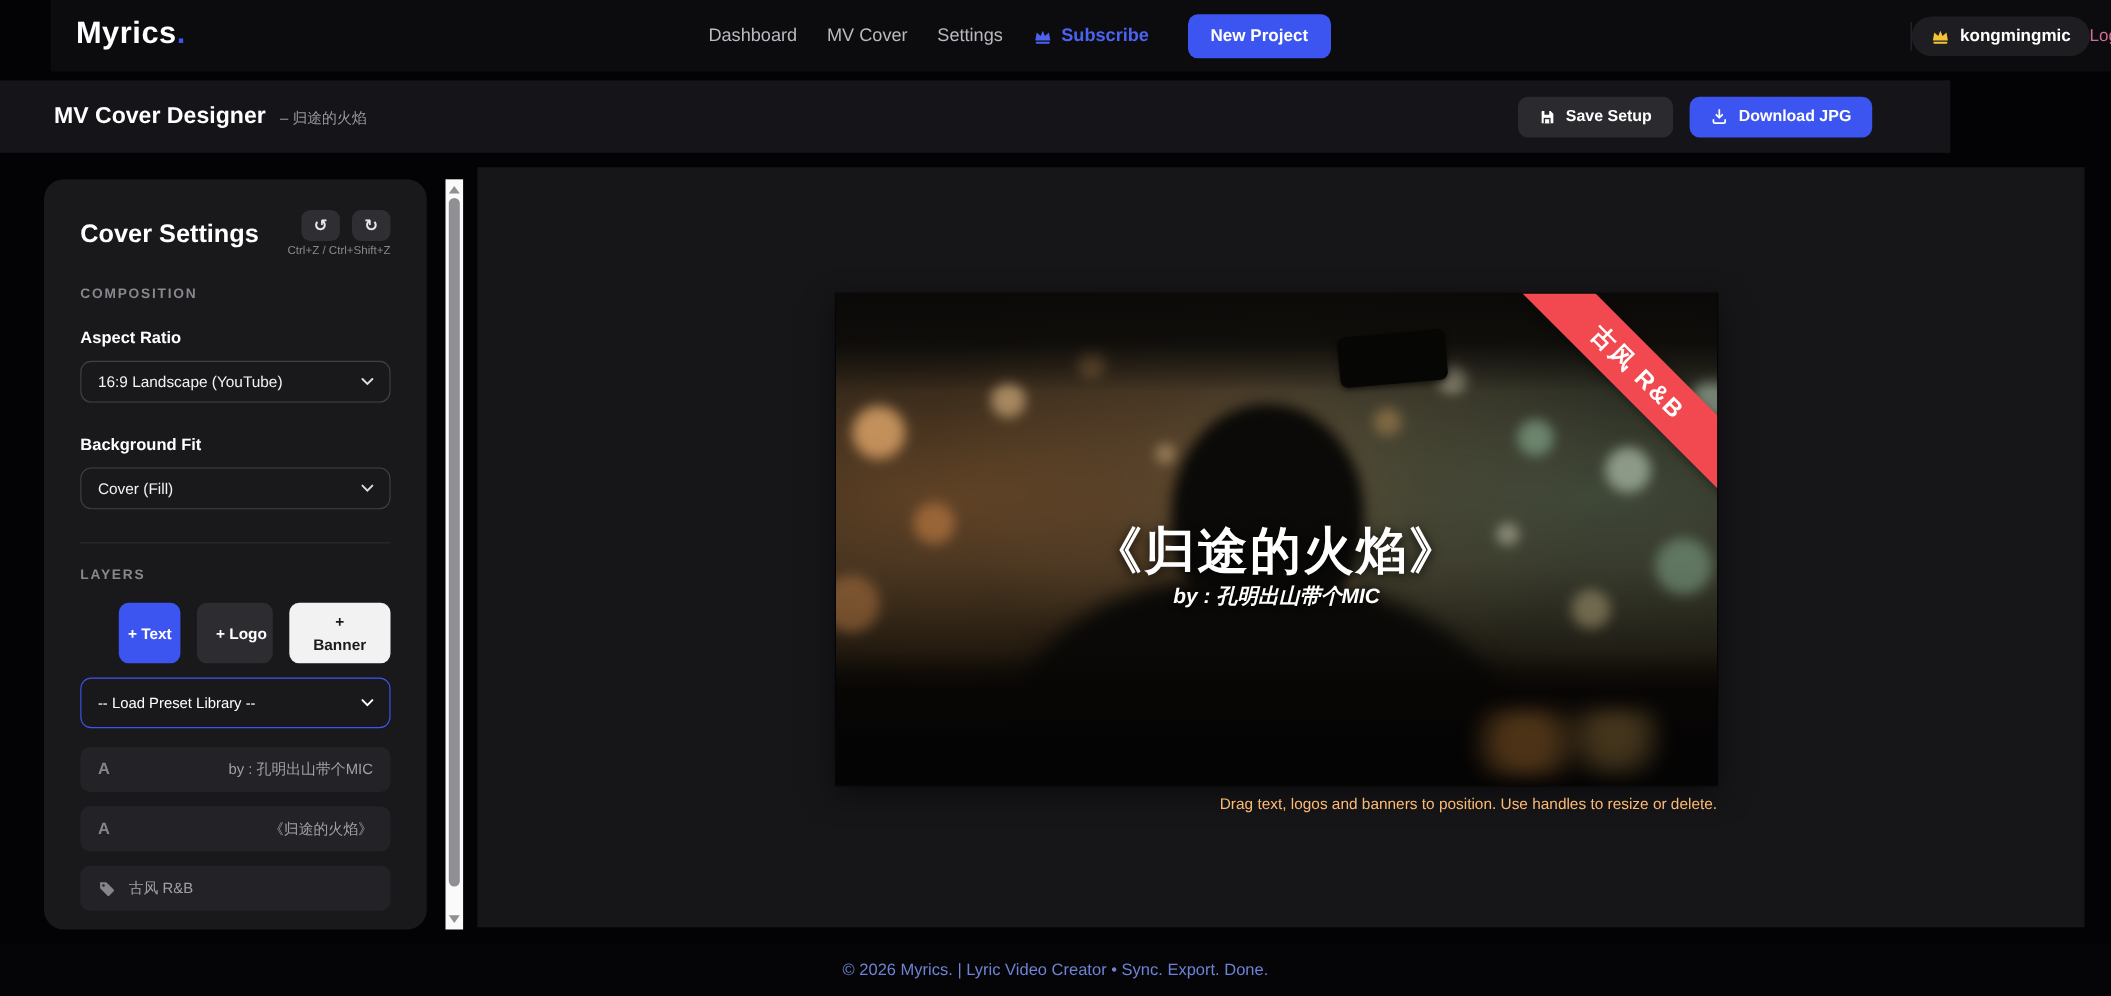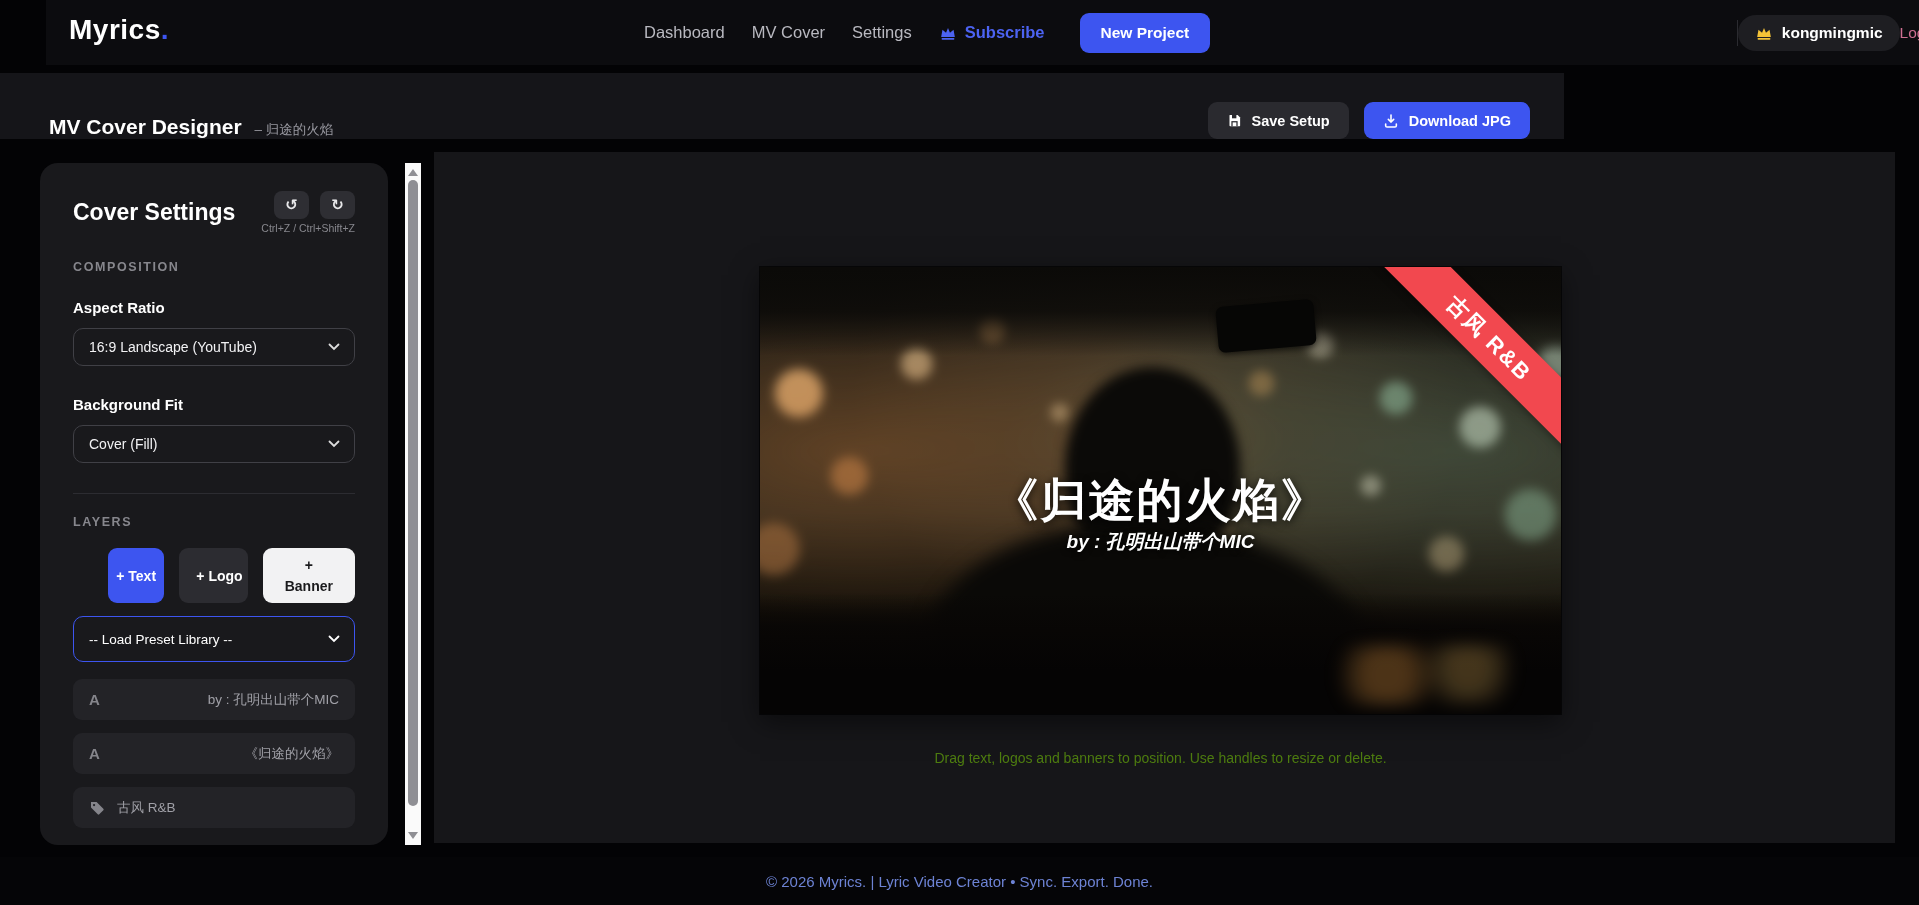--- a/index.html
+++ b/index.html
@@ -15,22 +15,22 @@
   .subscribe { display:flex; align-items:center; gap:8px; color:#4c63f2; font-weight:700; font-size:16.5px; cursor:pointer; }
   .btn-new { margin-left:8px; background:#3d55f0; color:#fff; border:none; border-radius:9px;
              font-family:inherit; font-size:15.5px; font-weight:700; padding:11px 21px; cursor:pointer;text-align:right; }
   .nav-right { position:absolute; right:18px; top:0; height:65px; display:flex; align-items:center; gap:0; }
   .vdivider { width:1px; height:26px; background:#2b2b30; }
   .userpill { display:flex; align-items:center; gap:9px; background:#1e1e22; border-radius:20px;
               padding:9px 17px; color:#fff; font-weight:700; font-size:15.5px; cursor:pointer; }
   .logout { color:#cf6f92; font-size:15.5px; cursor:pointer; text-decoration:none; }
 
   
-  .toolbar { position:absolute; top:73px; left:0; width:1564px; height:66px; background:#151519;
-             display:flex; align-items:flex-end; justify-content:space-between; padding:0 34px 0 49px; }
+  .toolbar { position:absolute; top:73px; left:0; width:1773px; height:66px; background:#151519;
+             display:flex; align-items:center; justify-content:space-between; padding:0 71px 0 49px; }
   .tb-title-group { display:flex; align-items:baseline; gap:13px; }
   .tb-title { color:#fff; font-size:21px; font-weight:800; }
   .tb-subtitle { color:#9898a0; font-size:13.5px; }
   .tb-buttons { display:flex; gap:15px; }
   .btn { display:flex; align-items:center; gap:10px; border:none; border-radius:9px; height:37px;
          padding:0 19px; font-family:inherit; font-size:14.5px; font-weight:700; cursor:pointer; }
   .btn-save { background:#2a2a2f; color:#fff; }
   .btn-download { background:#3d55f0; color:#fff; }
 
   
@@ -117,22 +117,22 @@
       background:radial-gradient(circle at 30% 50%, rgba(210,140,60,.35) 0 18%, transparent 40%),
                  radial-gradient(circle at 75% 40%, rgba(230,180,90,.28) 0 14%, transparent 35%); }
   .cover-title { position:absolute; left:0; right:0; top:203px; text-align:center; color:#fff;
       font-size:46px; font-weight:800; letter-spacing:2px; text-shadow:0 2px 10px rgba(0,0,0,.85); cursor:move; }
   .cover-byline { position:absolute; left:0; right:0; top:262px; text-align:center; color:#fff;
       font-size:19px; font-weight:700; font-style:italic; text-shadow:0 2px 6px rgba(0,0,0,.85); cursor:move; }
   .ribbon { position:absolute; left:579px; top:48px; width:300px; height:47px; background:#f2484f;
       transform:rotate(45deg); display:flex; align-items:center; justify-content:center;
       color:#fff; font-size:22px; font-weight:800; letter-spacing:2px;
       box-shadow:0 2px 8px rgba(0,0,0,.35); cursor:move; }
-  .editor-hint { position:absolute; left:326px; top:570px; width:801px; text-align:center;
-      color:#4d7c0f; font-size:14px;margin-top:28px; }
+  .editor-hint { position:absolute; left:326px; top:570px; width:801px; text-align:right;
+      color:#fdba74; font-size:14px; }
 
   
   .footer { position:absolute; left:0; bottom:0; width:1919px; height:48px; background:#050507;
       display:flex; align-items:center; justify-content:center; color:#6d83d4; font-size:15px; }
 
   .ico { display:inline-flex; align-items:center; }
 </style>
 </head>
 <body>
 

